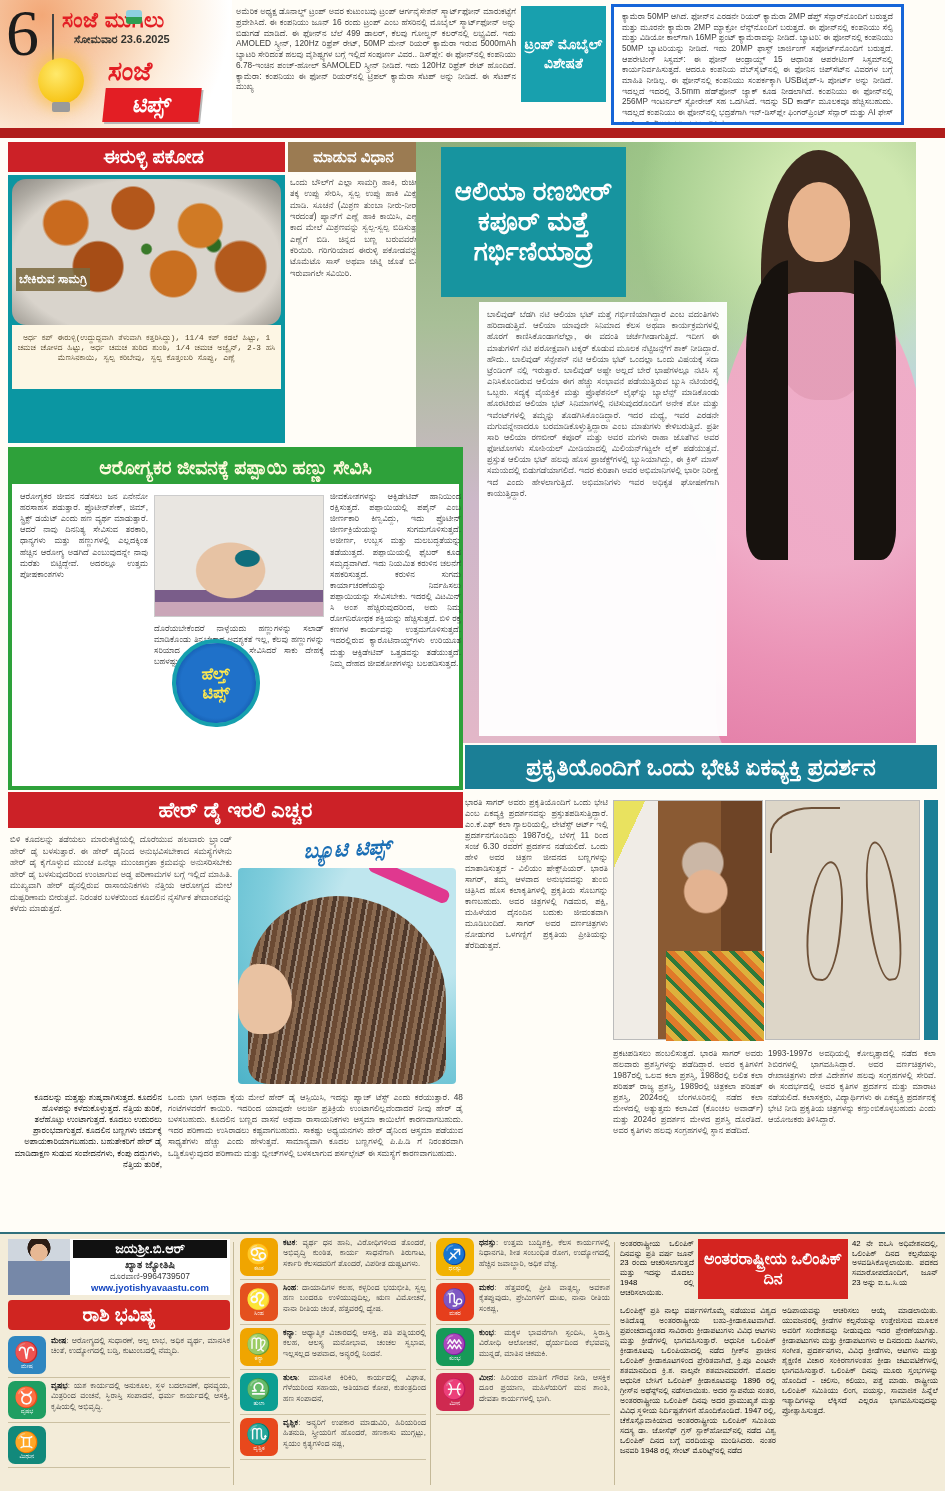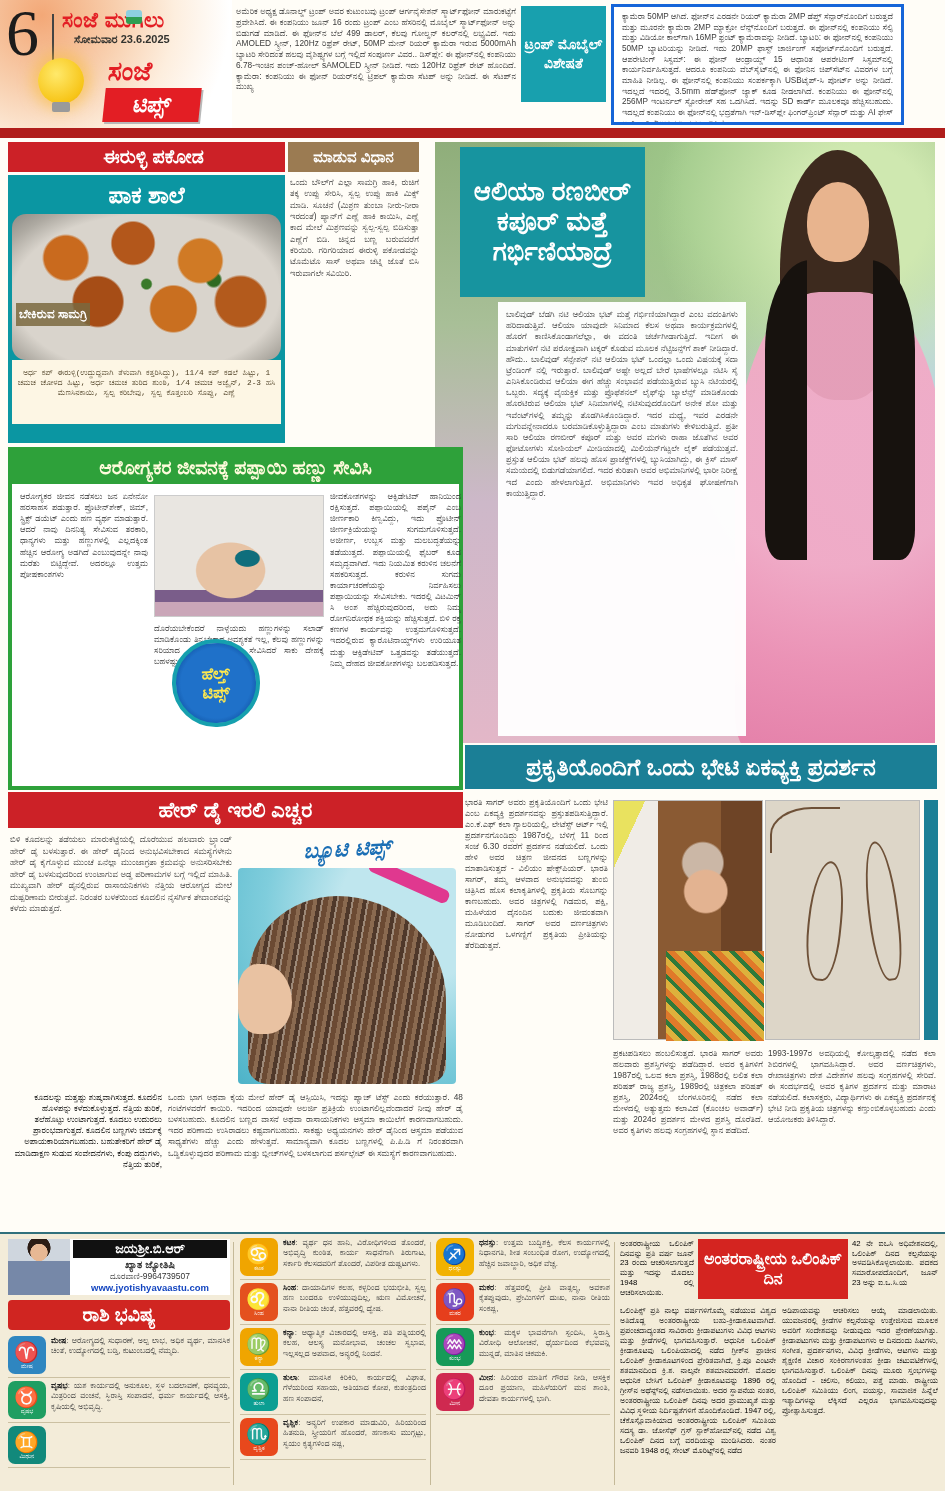--- a/index.html
+++ b/index.html
@@ -50,21 +50,21 @@
       radial-gradient(circle at 85% 60%, #b35a1c 0 10%, transparent 11%),
       radial-gradient(circle at 50% 48%, #3a7a2a 0 3%, transparent 4%),
       radial-gradient(circle at 75% 45%, #2f6b22 0 3%, transparent 4%),
       radial-gradient(ellipse at 50% 55%, #d9d4cc 0 70%, #aeaaa2 85%, #8e8a84 100%); }
   .ingr-label { position:absolute; left:4px; bottom:34px; width:74px; background:rgba(122,104,62,0.85);
     color:#fff; font-size:12px; font-weight:bold; text-align:center; padding:4px 2px; line-height:1.25; }
   .ingr-strip { background:#fdf6e4; color:#4a3c20; font-size:7.8px; line-height:1.3; text-align:center; padding:8px 5px; height:64px; overflow:hidden;font-family:Liberation Mono, monospace; }
   .method-col { left:290px; top:177px; width:129px; height:266px; font-size:8.4px; line-height:1.35; }
 
   
-  .alia-sec { left:435px; top:142px; width:500px; height:601px; overflow:hidden;
+  .alia-sec { left:416px; top:142px; width:500px; height:601px; overflow:hidden;
     background:
       radial-gradient(circle at 85% 12%, #cfe8b0 0 10%, transparent 30%),
       radial-gradient(circle at 65% 8%, #9fc98a 0 12%, transparent 35%),
       radial-gradient(circle at 95% 45%, #b9d3e2 0 18%, transparent 40%),
       linear-gradient(180deg, #8fae7a 0%, #a8bf97 30%, #cdb8c9 60%, #e3b7c8 100%); }
   .alia-hair { left:345px; top:8px; width:120px; height:250px; border-radius:48% 52% 40% 45%; background:#3d2a1e; }
   .alia-face { left:372px; top:40px; width:62px; height:80px; border-radius:50% 50% 45% 45%; background:#e8b48e; }
   .alia-vest { left:330px; top:118px; width:150px; height:300px; border-radius:30% 30% 10% 10%;
     background: linear-gradient(90deg,#17120e 0 28%, transparent 28% 72%, #17120e 72% 100%); }
   .alia-dress { left:300px; top:150px; width:210px; height:460px; border-radius:40% 40% 8% 8%;
@@ -175,21 +175,20 @@
   </div>
 
   <div class="abs lead-text jtext">ಅಮೆರಿಕ ಅಧ್ಯಕ್ಷ ಡೊನಾಲ್ಡ್ ಟ್ರಂಪ್ ಅವರ ಕುಟುಂಬವು ಟ್ರಂಪ್ ಆರ್ಗನೈಸೇಶನ್ ಸ್ಮಾರ್ಟ್‌ಫೋನ್ ಮಾರುಕಟ್ಟೆಗೆ ಪ್ರವೇಶಿಸಿದೆ. ಈ ಕಂಪನಿಯು ಜೂನ್ 16 ರಂದು ಟ್ರಂಪ್ ಎಂಬ ಹೆಸರಿನಲ್ಲಿ ಮೊಬೈಲ್ ಸ್ಮಾರ್ಟ್‌ಫೋನ್ ಅನ್ನು ಬಿಡುಗಡೆ ಮಾಡಿದೆ. ಈ ಫೋನ್‌ನ ಬೆಲೆ 499 ಡಾಲರ್, ಕೆಲವು ಗೋಲ್ಡನ್ ಕಲರ್‌ನಲ್ಲಿ ಲಭ್ಯವಿದೆ. ಇದು AMOLED ಸ್ಕ್ರೀನ್, 120Hz ರಿಫ್ರೆಶ್ ರೇಟ್, 50MP ಮೇನ್ ರಿಯರ್ ಕ್ಯಾಮೆರಾ ಇರುವ 5000mAh ಬ್ಯಾಟರಿ ಸೇರಿದಂತೆ ಹಲವು ವೈಶಿಷ್ಟ್ಯಗಳ ಬಗ್ಗೆ ಇಲ್ಲಿದೆ ಸಂಪೂರ್ಣ ವಿವರ.. ಡಿಸ್‌ಪ್ಲೇ: ಈ ಫೋನ್‌ನಲ್ಲಿ ಕಂಪನಿಯು 6.78-ಇಂಚಿನ ಪಂಚ್-ಹೋಲ್ sAMOLED ಸ್ಕ್ರೀನ್ ನೀಡಿದೆ. ಇದು 120Hz ರಿಫ್ರೆಶ್ ರೇಟ್ ಹೊಂದಿದೆ. ಕ್ಯಾಮೆರಾ: ಕಂಪನಿಯು ಈ ಫೋನ್ ರಿಯರ್‌ನಲ್ಲಿ ಟ್ರಿಪಲ್ ಕ್ಯಾಮೆರಾ ಸೆಟಪ್ ಅನ್ನು ನೀಡಿದೆ. ಈ ಸೆಟಪ್‌ನ ಮುಖ್ಯ</div>
   <div class="abs trump-label">ಟ್ರಂಪ್ ಮೊಬೈಲ್ ವಿಶೇಷತೆ</div>
   <div class="abs blue-box jtext">ಕ್ಯಾಮೆರಾ 50MP ಆಗಿದೆ. ಫೋನ್‌ನ ಎರಡನೇ ರಿಯರ್ ಕ್ಯಾಮೆರಾ 2MP ಡೆಪ್ತ್ ಸೆನ್ಸಾರ್‌ನೊಂದಿಗೆ ಬರುತ್ತದೆ ಮತ್ತು ಮೂರನೇ ಕ್ಯಾಮೆರಾ 2MP ಮ್ಯಾಕ್ರೋ ಲೆನ್ಸ್‌ನೊಂದಿಗೆ ಬರುತ್ತದೆ. ಈ ಫೋನ್‌ನಲ್ಲಿ ಕಂಪನಿಯು ಸೆಲ್ಫಿ ಮತ್ತು ವಿಡಿಯೋ ಕಾಲ್‌ಗಾಗಿ 16MP ಫ್ರಂಟ್ ಕ್ಯಾಮೆರಾವನ್ನು ನೀಡಿದೆ. ಬ್ಯಾಟರಿ: ಈ ಫೋನ್‌ನಲ್ಲಿ ಕಂಪನಿಯು 50MP ಬ್ಯಾಟರಿಯನ್ನು ನೀಡಿದೆ. ಇದು 20MP ಫಾಸ್ಟ್ ಚಾರ್ಜಿಂಗ್ ಸಪೋರ್ಟ್‌ನೊಂದಿಗೆ ಬರುತ್ತದೆ. ಆಪರೇಟಿಂಗ್ ಸಿಸ್ಟಮ್: ಈ ಫೋನ್ ಆಂಡ್ರಾಯ್ಡ್ 15 ಆಧಾರಿತ ಆಪರೇಟಿಂಗ್ ಸಿಸ್ಟಮ್‌ನಲ್ಲಿ ಕಾರ್ಯನಿರ್ವಹಿಸುತ್ತದೆ. ಆದರೂ ಕಂಪನಿಯ ವೆಬ್‌ಸೈಟ್‌ನಲ್ಲಿ ಈ ಫೋನಿನ ಚಿಪ್‌ಸೆಟ್‌ನ ವಿವರಗಳ ಬಗ್ಗೆ ಮಾಹಿತಿ ನೀಡಿಲ್ಲ. ಈ ಫೋನ್‌ನಲ್ಲಿ ಕಂಪನಿಯು ಸಂಪರ್ಕಕ್ಕಾಗಿ USBಟೈಪ್-ಸಿ ಪೋರ್ಟ್ ಅನ್ನು ನೀಡಿದೆ. ಇದಲ್ಲದೆ ಇದರಲ್ಲಿ 3.5mm ಹೆಡ್‌ಫೋನ್ ಜ್ಯಾಕ್ ಕೂಡ ನೀಡಲಾಗಿದೆ. ಕಂಪನಿಯು ಈ ಫೋನ್‌ನಲ್ಲಿ 256MP ಇಂಟರ್ನಲ್ ಸ್ಟೋರೇಜ್ ಸಹ ಒದಗಿಸಿದೆ. ಇದನ್ನು SD ಕಾರ್ಡ್ ಮೂಲಕವೂ ಹೆಚ್ಚಿಸಬಹುದು. ಇದಲ್ಲದೆ ಕಂಪನಿಯು ಈ ಫೋನ್‌ನಲ್ಲಿ ಭದ್ರತೆಗಾಗಿ ಇನ್-ಡಿಸ್‌ಪ್ಲೇ ಫಿಂಗರ್‌ಪ್ರಿಂಟ್ ಸೆನ್ಸಾರ್ ಮತ್ತು AI ಫೇಸ್ ಅನ್‌ಲಾಕ್ ಸೌಲಭ್ಯವನ್ನು ಸಹ ಒದಗಿಸಿದೆ.</div>
   <div class="abs red-rule"></div>
 
   <div class="abs banner recipe-title">ಈರುಳ್ಳಿ ಪಕೋಡ</div>
   <div class="abs banner method-title">ಮಾಡುವ ವಿಧಾನ</div>
   <div class="abs recipe-box">
-    <div class="paka-title">ಪಾಕ ಶಾಲೆ</div>
     <div class="pakoda-photo">
       <div class="ingr-label">ಬೇಕಿರುವ ಸಾಮಗ್ರಿ</div>
     </div>
     <div class="ingr-strip">ಅರ್ಧ ಕಪ್ ಈರುಳ್ಳಿ(ಉದ್ದುದ್ದವಾಗಿ ತೆಳುವಾಗಿ ಕತ್ತರಿಸಿದ್ದು), 11/4 ಕಪ್ ಕಡಲೆ ಹಿಟ್ಟು, 1 ಚಮಚ ಚೋಳದ ಹಿಟ್ಟು, ಅರ್ಧ ಚಮಚ ತುರಿದ ಶುಂಠಿ, 1/4 ಚಮಚ ಅಜ್ವೈನ್, 2-3 ಹಸಿ ಮೆಣಸಿನಕಾಯಿ, ಸ್ವಲ್ಪ ಕರಿಬೇವು, ಸ್ವಲ್ಪ ಕೊತ್ತಂಬರಿ ಸೊಪ್ಪು, ಎಣ್ಣೆ</div>
   </div>
   <div class="abs method-col jtext">ಒಂದು ಬೌಲ್‌ಗೆ ಎಲ್ಲಾ ಸಾಮಗ್ರಿ ಹಾಕಿ, ರುಚಿಗೆ ತಕ್ಕ ಉಪ್ಪು ಸೇರಿಸಿ, ಸ್ವಲ್ಪ ಉಪ್ಪು ಹಾಕಿ ಮಿಕ್ಸ್ ಮಾಡಿ. ಸೂಚನೆ (ಮಿಶ್ರಣ ತುಂಬಾ ನೀರು-ನೀರಾ ಇರದಂತೆ) ಪ್ಯಾನ್‌ಗೆ ಎಣ್ಣೆ ಹಾಕಿ ಕಾಯಿಸಿ, ಎಣ್ಣೆ ಕಾದ ಮೇಲೆ ಮಿಶ್ರಣವನ್ನು ಸ್ವಲ್ಪ-ಸ್ವಲ್ಪ ಬಿಡಿಸುತ್ತಾ ಎಣ್ಣೆಗೆ ಬಿಡಿ. ಚಿನ್ನದ ಬಣ್ಣ ಬರುವವರೆಗೆ ಕರಿಯಿರಿ. ಗರಿಗರಿಯಾದ ಈರುಳ್ಳಿ ಪಕೋಡವನ್ನು ಟೊಮೆಟೊ ಸಾಸ್ ಅಥವಾ ಚಟ್ನಿ ಜೊತೆ ಬಿಸಿ ಇರುವಾಗಲೇ ಸವಿಯಿರಿ.</div>
 
   <div class="abs alia-sec">
     <div class="abs alia-hair"></div>
     <div class="abs alia-dress"></div>

